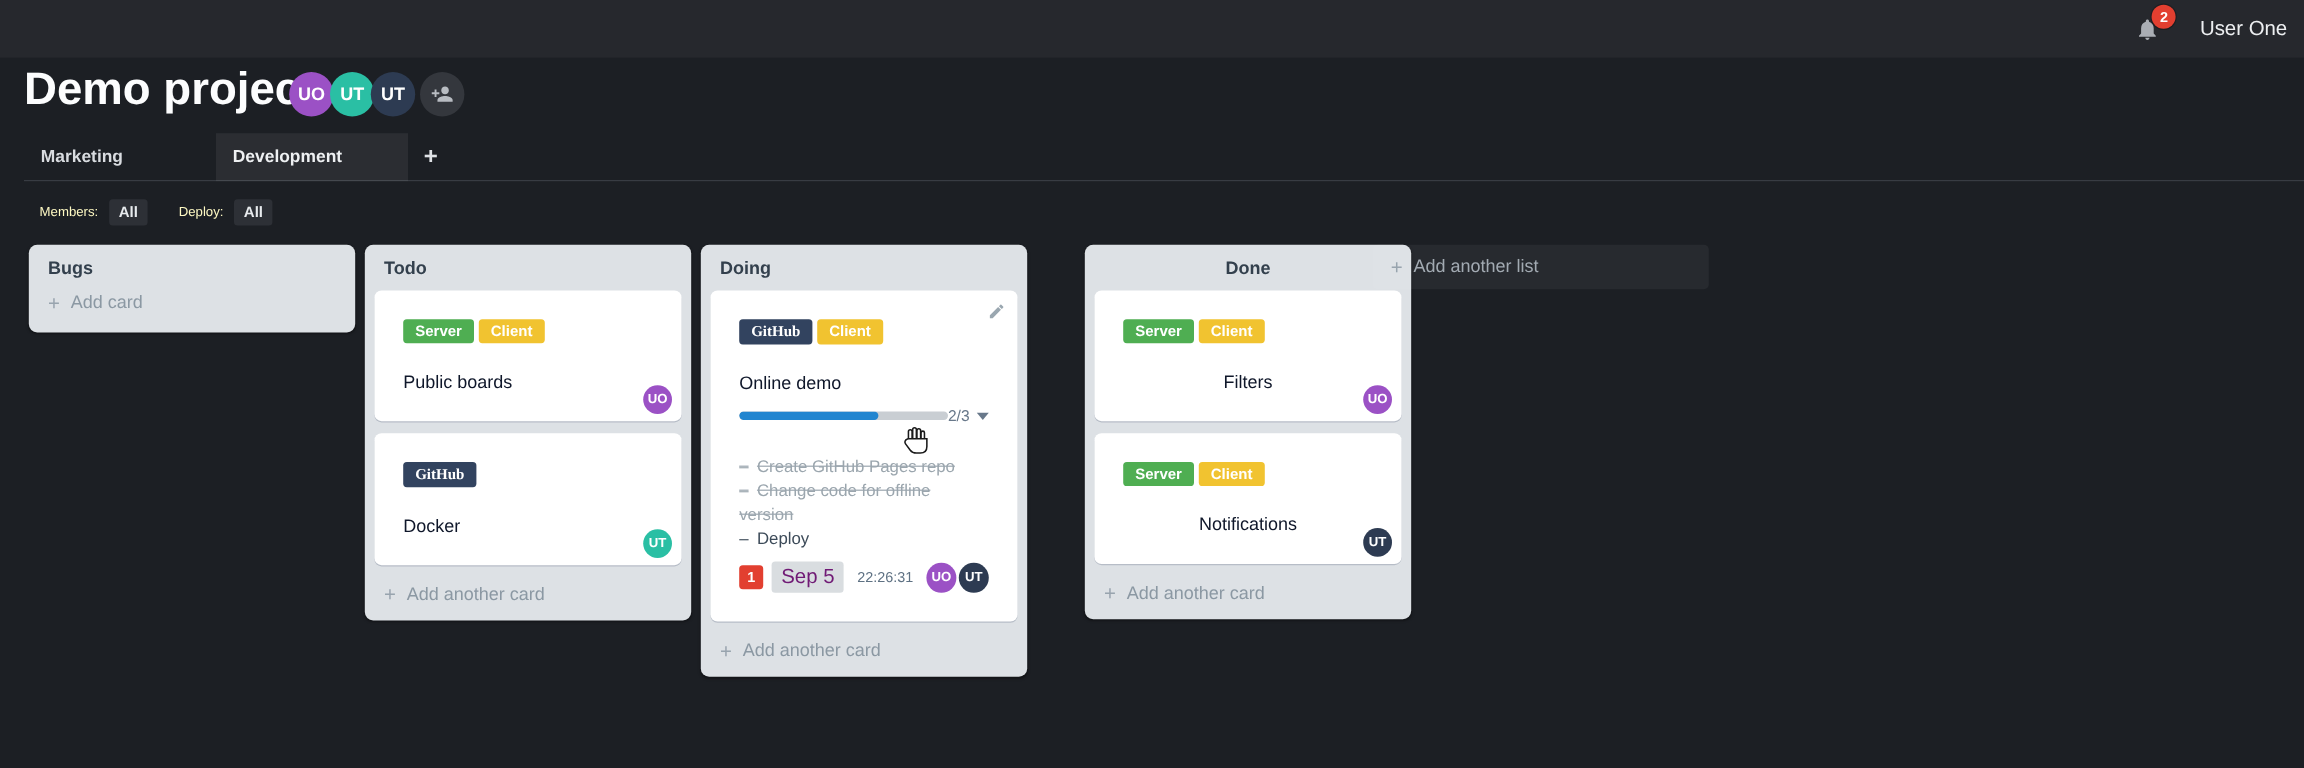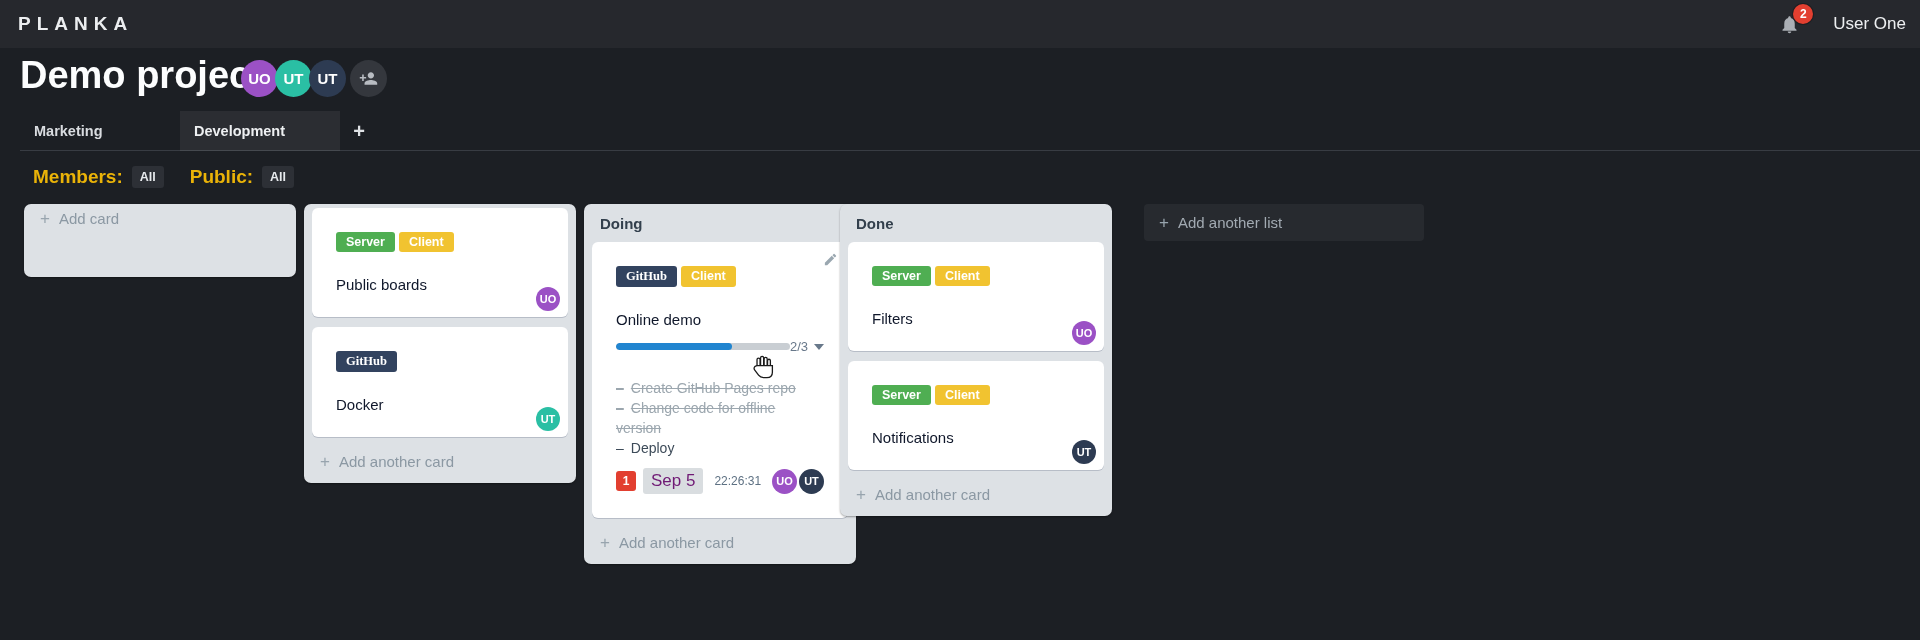--- a/index.html
+++ b/index.html
@@ -38,32 +38,32 @@
   .tabs-underline { position:absolute; top:150px; left:20px; right:0; height:1px; background:#383c43; }
   .tab { position:absolute; top:111px; height:40px; width:160px; display:flex; align-items:center;
          padding-left:14px; font-size:14.5px; font-weight:bold; cursor:pointer; }
   .tab-marketing { left:20px; color:#d9dce0; }
   .tab-development { left:180px; color:#eef0f2; background:rgba(255,255,255,.065); z-index:2; }
   .tab-add { position:absolute; left:344px; top:111px; width:30px; height:40px; display:flex; align-items:center;
              justify-content:center; color:#dfe2e6; font-size:20px; font-weight:bold; cursor:pointer; }
 
   
   .filters { position:absolute; left:33px; top:166px; display:flex; align-items:center; }
-  .filter-label { color:#eab308; font-size:19px; font-weight:bold; }
+  .filter-label { color:#fef9c3; font-size:11px; font-weight:normal; }
   .filter-chip { margin-left:9px; background:#2d3036; border-radius:3px; padding:4px 8px;
                  color:#e8ebee; font-size:12.5px; font-weight:bold; cursor:pointer; }
   .filter-gap { width:26px; }
 
   
   .list { position:absolute; top:204px; width:272px; background:var(--list-bg,#dde1e5); border-radius:7px;
           box-shadow:0 1px 2px rgba(0,0,0,.35); }
   #list-bugs { left:24px; height:73px; overflow:hidden; }
   #list-todo { left:304px; }
   #list-doing { left:584px; }
-  #list-done { left:840px; }
+  #list-done { left:904px;text-align:center; }
   .list-header { padding:11px 16px 6px; font-size:15px; font-weight:bold; color:#33404d; cursor:pointer; }
   .card { margin:4px 8px 10px; background:var(--card-bg,#fff); border-radius:6px; padding:24px;
           box-shadow:0 1px 0 rgba(9,30,66,.18); position:relative; cursor:pointer; }
   .card.simple { min-height:84px; }
   .labels { display:flex; gap:4px; }
   .label { border-radius:3px; padding:3px 10px; font-size:12.5px; font-weight:bold; color:#fff; cursor:pointer; }
   .label-green { background:var(--label-green,#4fae52); }
   .label-yellow { background:var(--label-yellow,#f1c330); }
   .label-navy { background:var(--label-navy,#32435f);font-family:Liberation Serif, serif; }
   .card-title { margin-top:24px; font-size:15px; color:#0f172a; }
@@ -100,21 +100,20 @@
               font-size:15px; cursor:pointer; }
 
   .hand-cursor { position:absolute; left:752px; top:355px; z-index:9; pointer-events:none; }
 </style>
 </head>
 <body>
 
 <div class="stage">
 
   <header class="topbar">
-    <div class="logo">PLANKA</div>
     <div class="topbar-right">
       <div class="bell-wrap">
         <svg width="21" height="23" viewBox="0 0 24 24">
           <path fill="#aaaeb4" d="M12 22c1.1 0 2-.9 2-2h-4c0 1.1.9 2 2 2zm6-6v-5c0-3.07-1.63-5.64-4.5-6.32V4c0-.83-.67-1.5-1.5-1.5S10.5 3.17 10.5 4v.68C7.64 5.36 6 7.92 6 11v5l-2 2v1h16v-1l-2-2z"></path>
         </svg>
         <span class="notif-count">2</span>
       </div>
       <div class="username">User One</div>
     </div>
   </header>
@@ -135,34 +134,36 @@
     <div class="tabs-underline"></div>
     <div class="tab tab-marketing">Marketing</div>
     <div class="tab tab-development">Development</div>
     <div class="tab-add">+</div>
   </nav>
 
   <div class="filters">
     <span class="filter-label">Members:</span>
     <span class="filter-chip">All</span>
     <span class="filter-gap"></span>
-    <span class="filter-label">Public:</span>
+    <span class="filter-label">Deploy:</span>
     <span class="filter-chip">All</span>
   </div>
 
   <main>
 
     <section class="list" id="list-bugs">
+      <div class="list-header">Bugs</div>
       <div class="add-card">
         <span class="plus-glyph">+</span>
         <span>Add card</span>
       </div>
     </section>
 
     <section class="list" id="list-todo">
+      <div class="list-header">Todo</div>
       <div class="card simple">
         <div class="labels">
           <span class="label label-green">Server</span>
           <span class="label label-yellow">Client</span>
         </div>
         <div class="card-title">Public boards</div>
         <span class="avatar card-avatar av-purple">UO</span>
       </div>
       <div class="card simple">
         <div class="labels">

